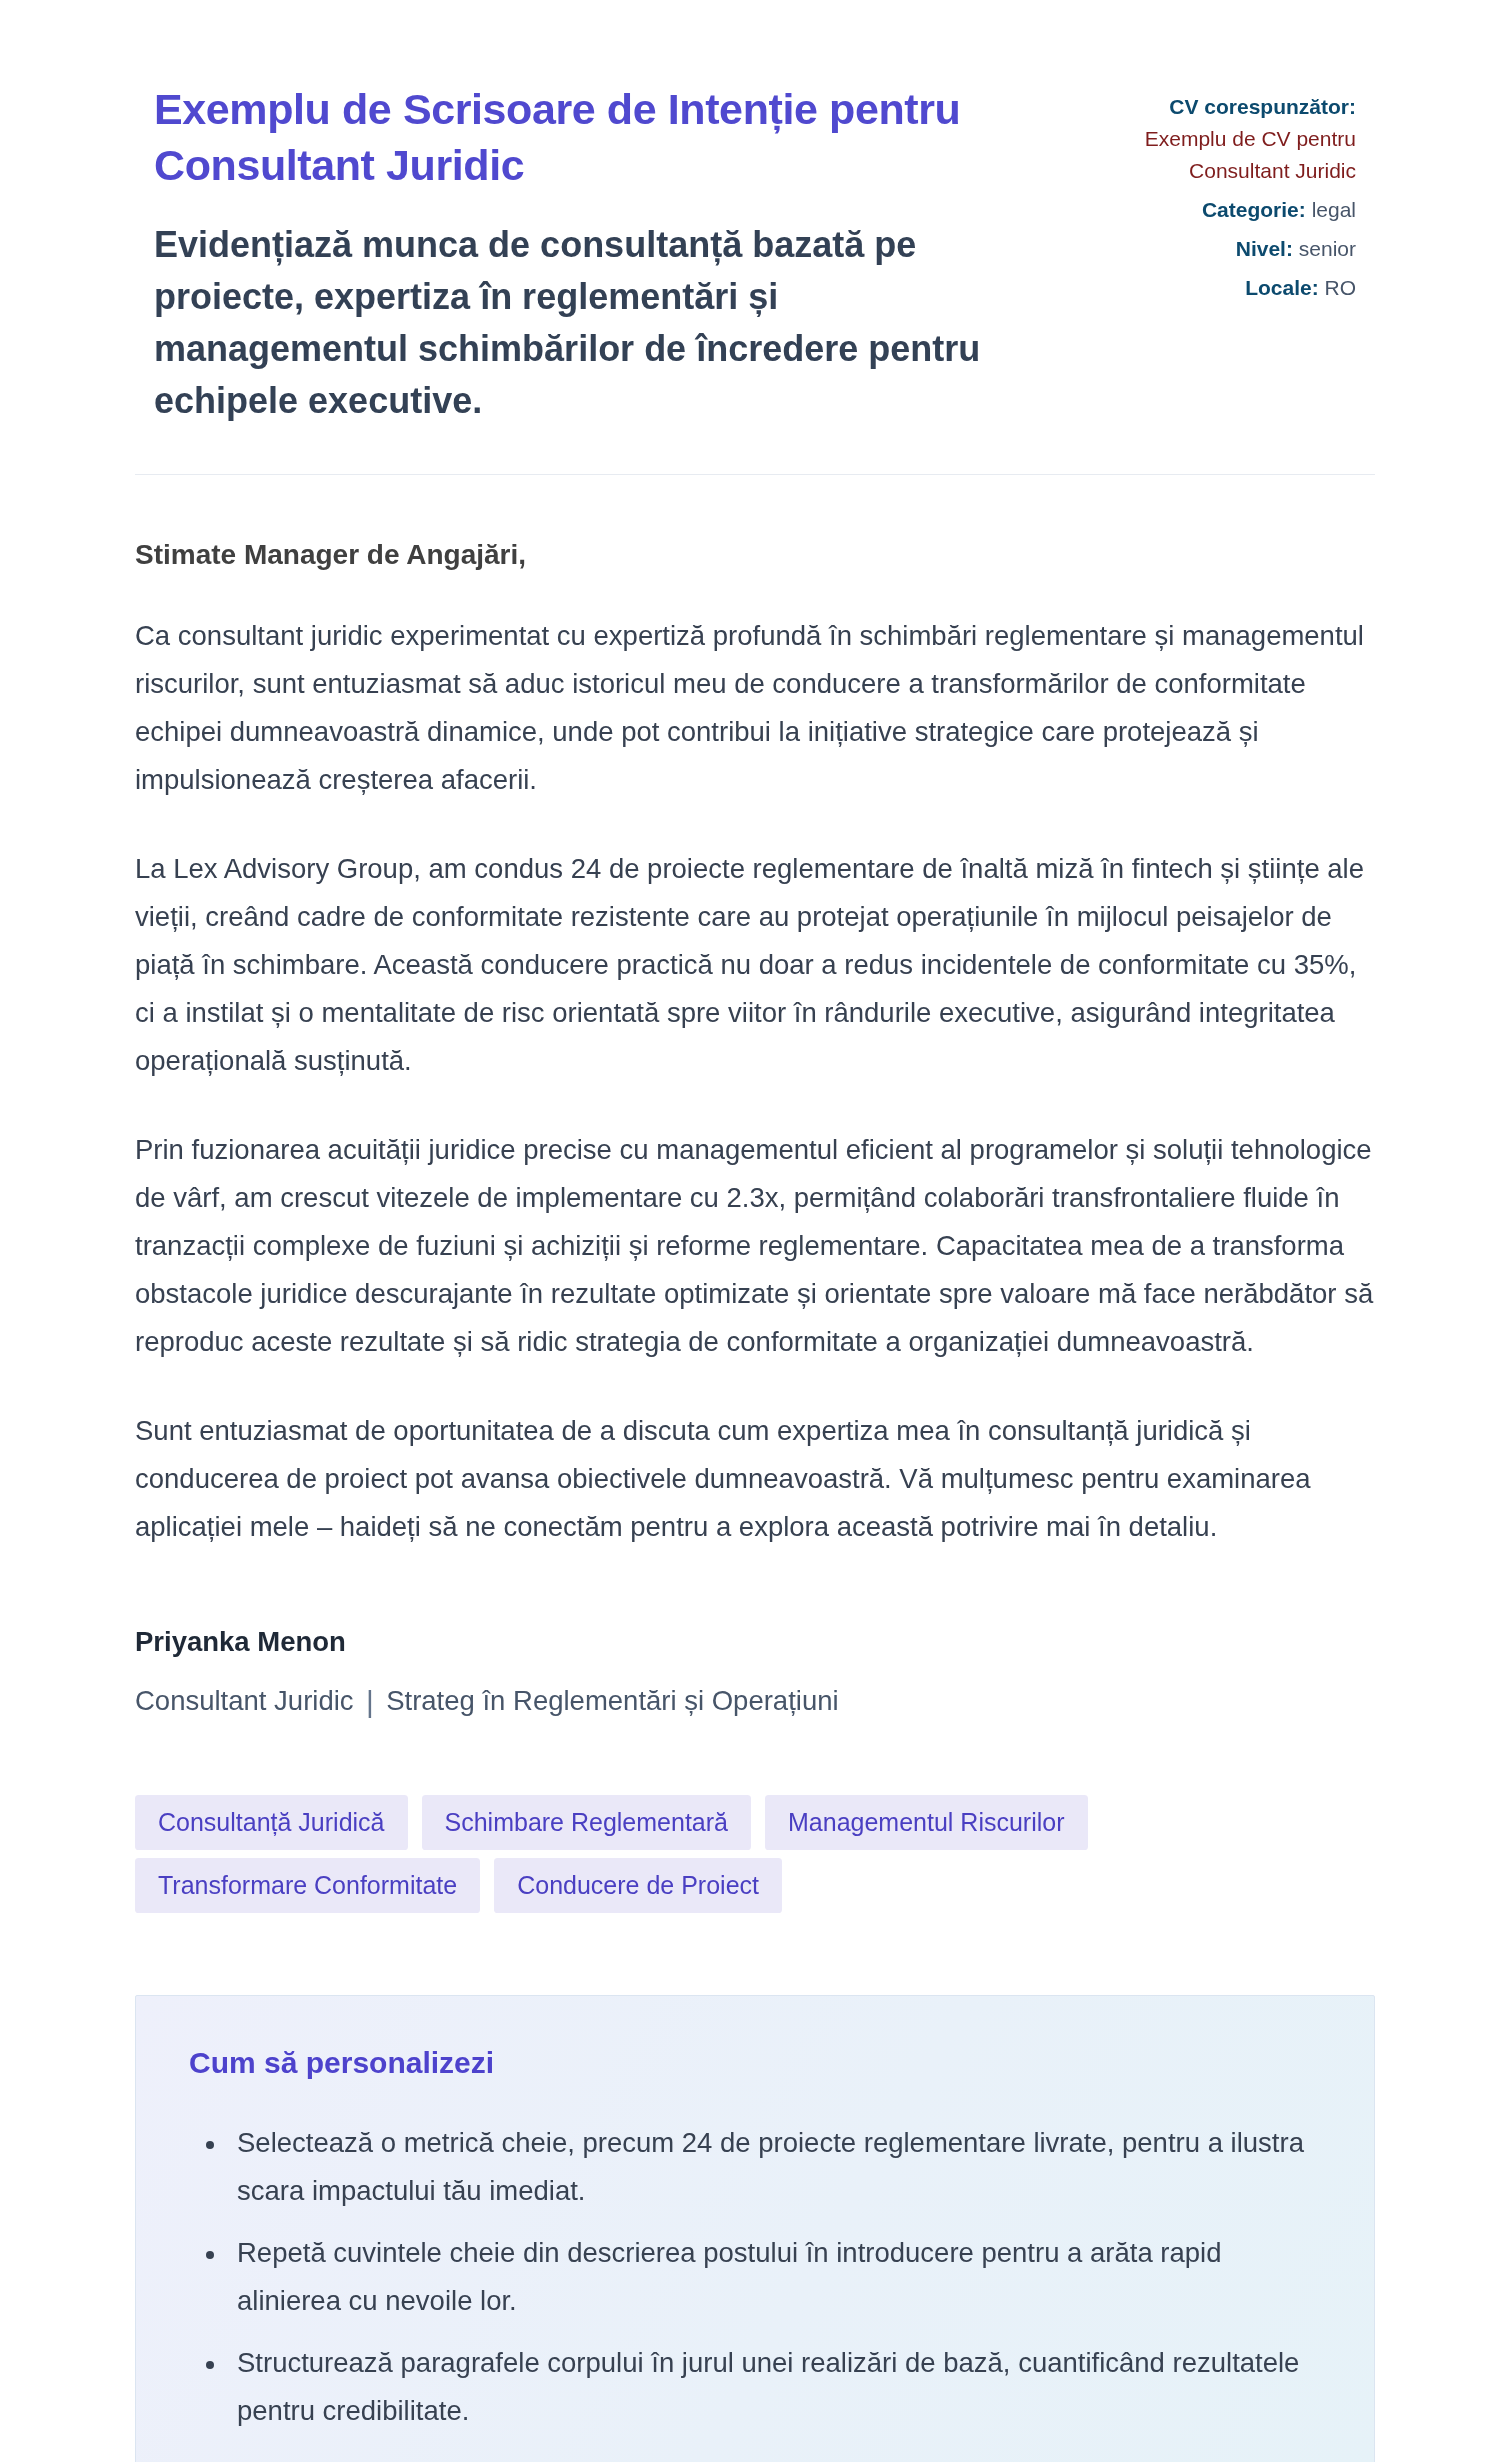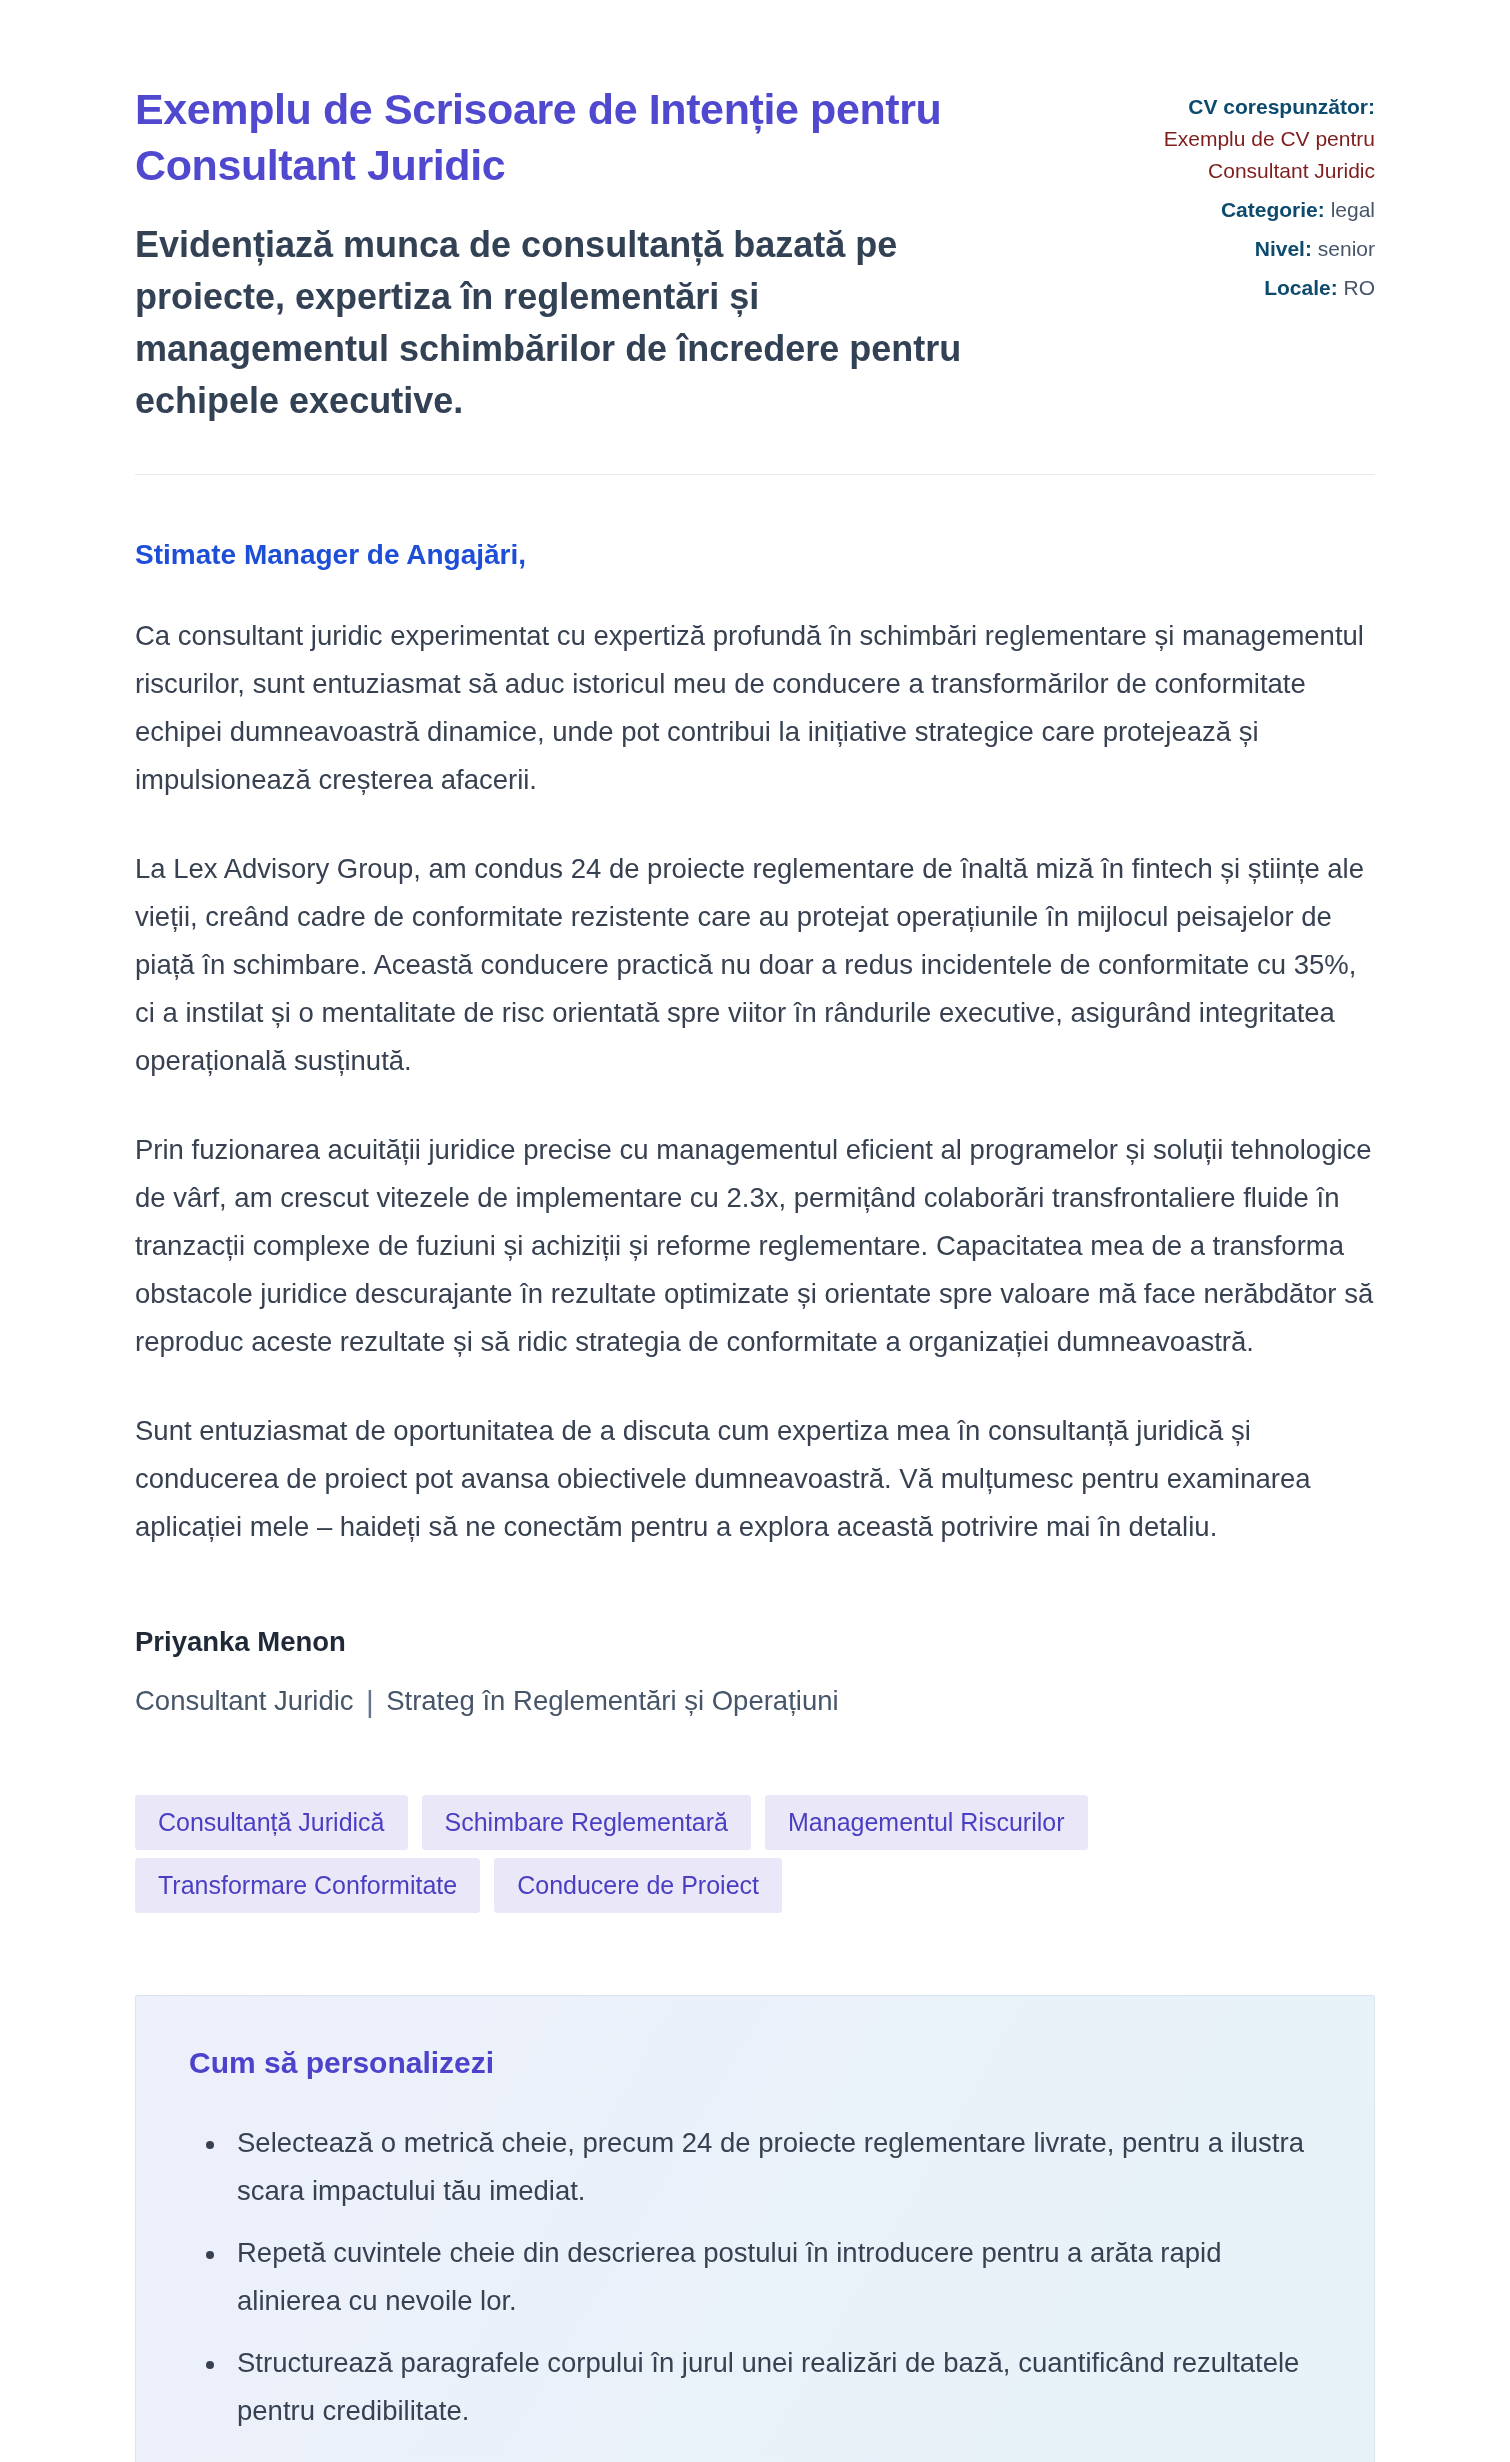--- a/index.html
+++ b/index.html
@@ -12,21 +12,21 @@
     color: #374151;
     -webkit-font-smoothing: antialiased;
   }
   .page {
     padding: 82px 135px 0 135px;
   }
 
   
   .header {
     display: flex;
-    justify-content: space-between;
+    justify-content: center;
     align-items: flex-start;
     gap: 56px;
   }
   .header-left { max-width: 853px; }
   .page-title {
     margin: 0 0 25px 0;
     font-size: 43px;
     line-height: 1.30;
     font-weight: 700;
     letter-spacing: -0.4px;
@@ -56,21 +56,21 @@
     border: none;
     border-top: 1.8px solid #e7ebf1;
     margin: 46px 0 0 0;
   }
 
   
   .greeting {
     margin: 64px 0 0 0;
     font-size: 28px;
     font-weight: 600;
-    color: #1d4ed8;
+    color: #404040;
   }
   .para {
     margin: 41px 0 0 0;
     font-size: 27.5px;
     line-height: 48px;
     color: #374151;
     max-width: 1244px;
   }
 
   .signature { margin-top: 75px; }

